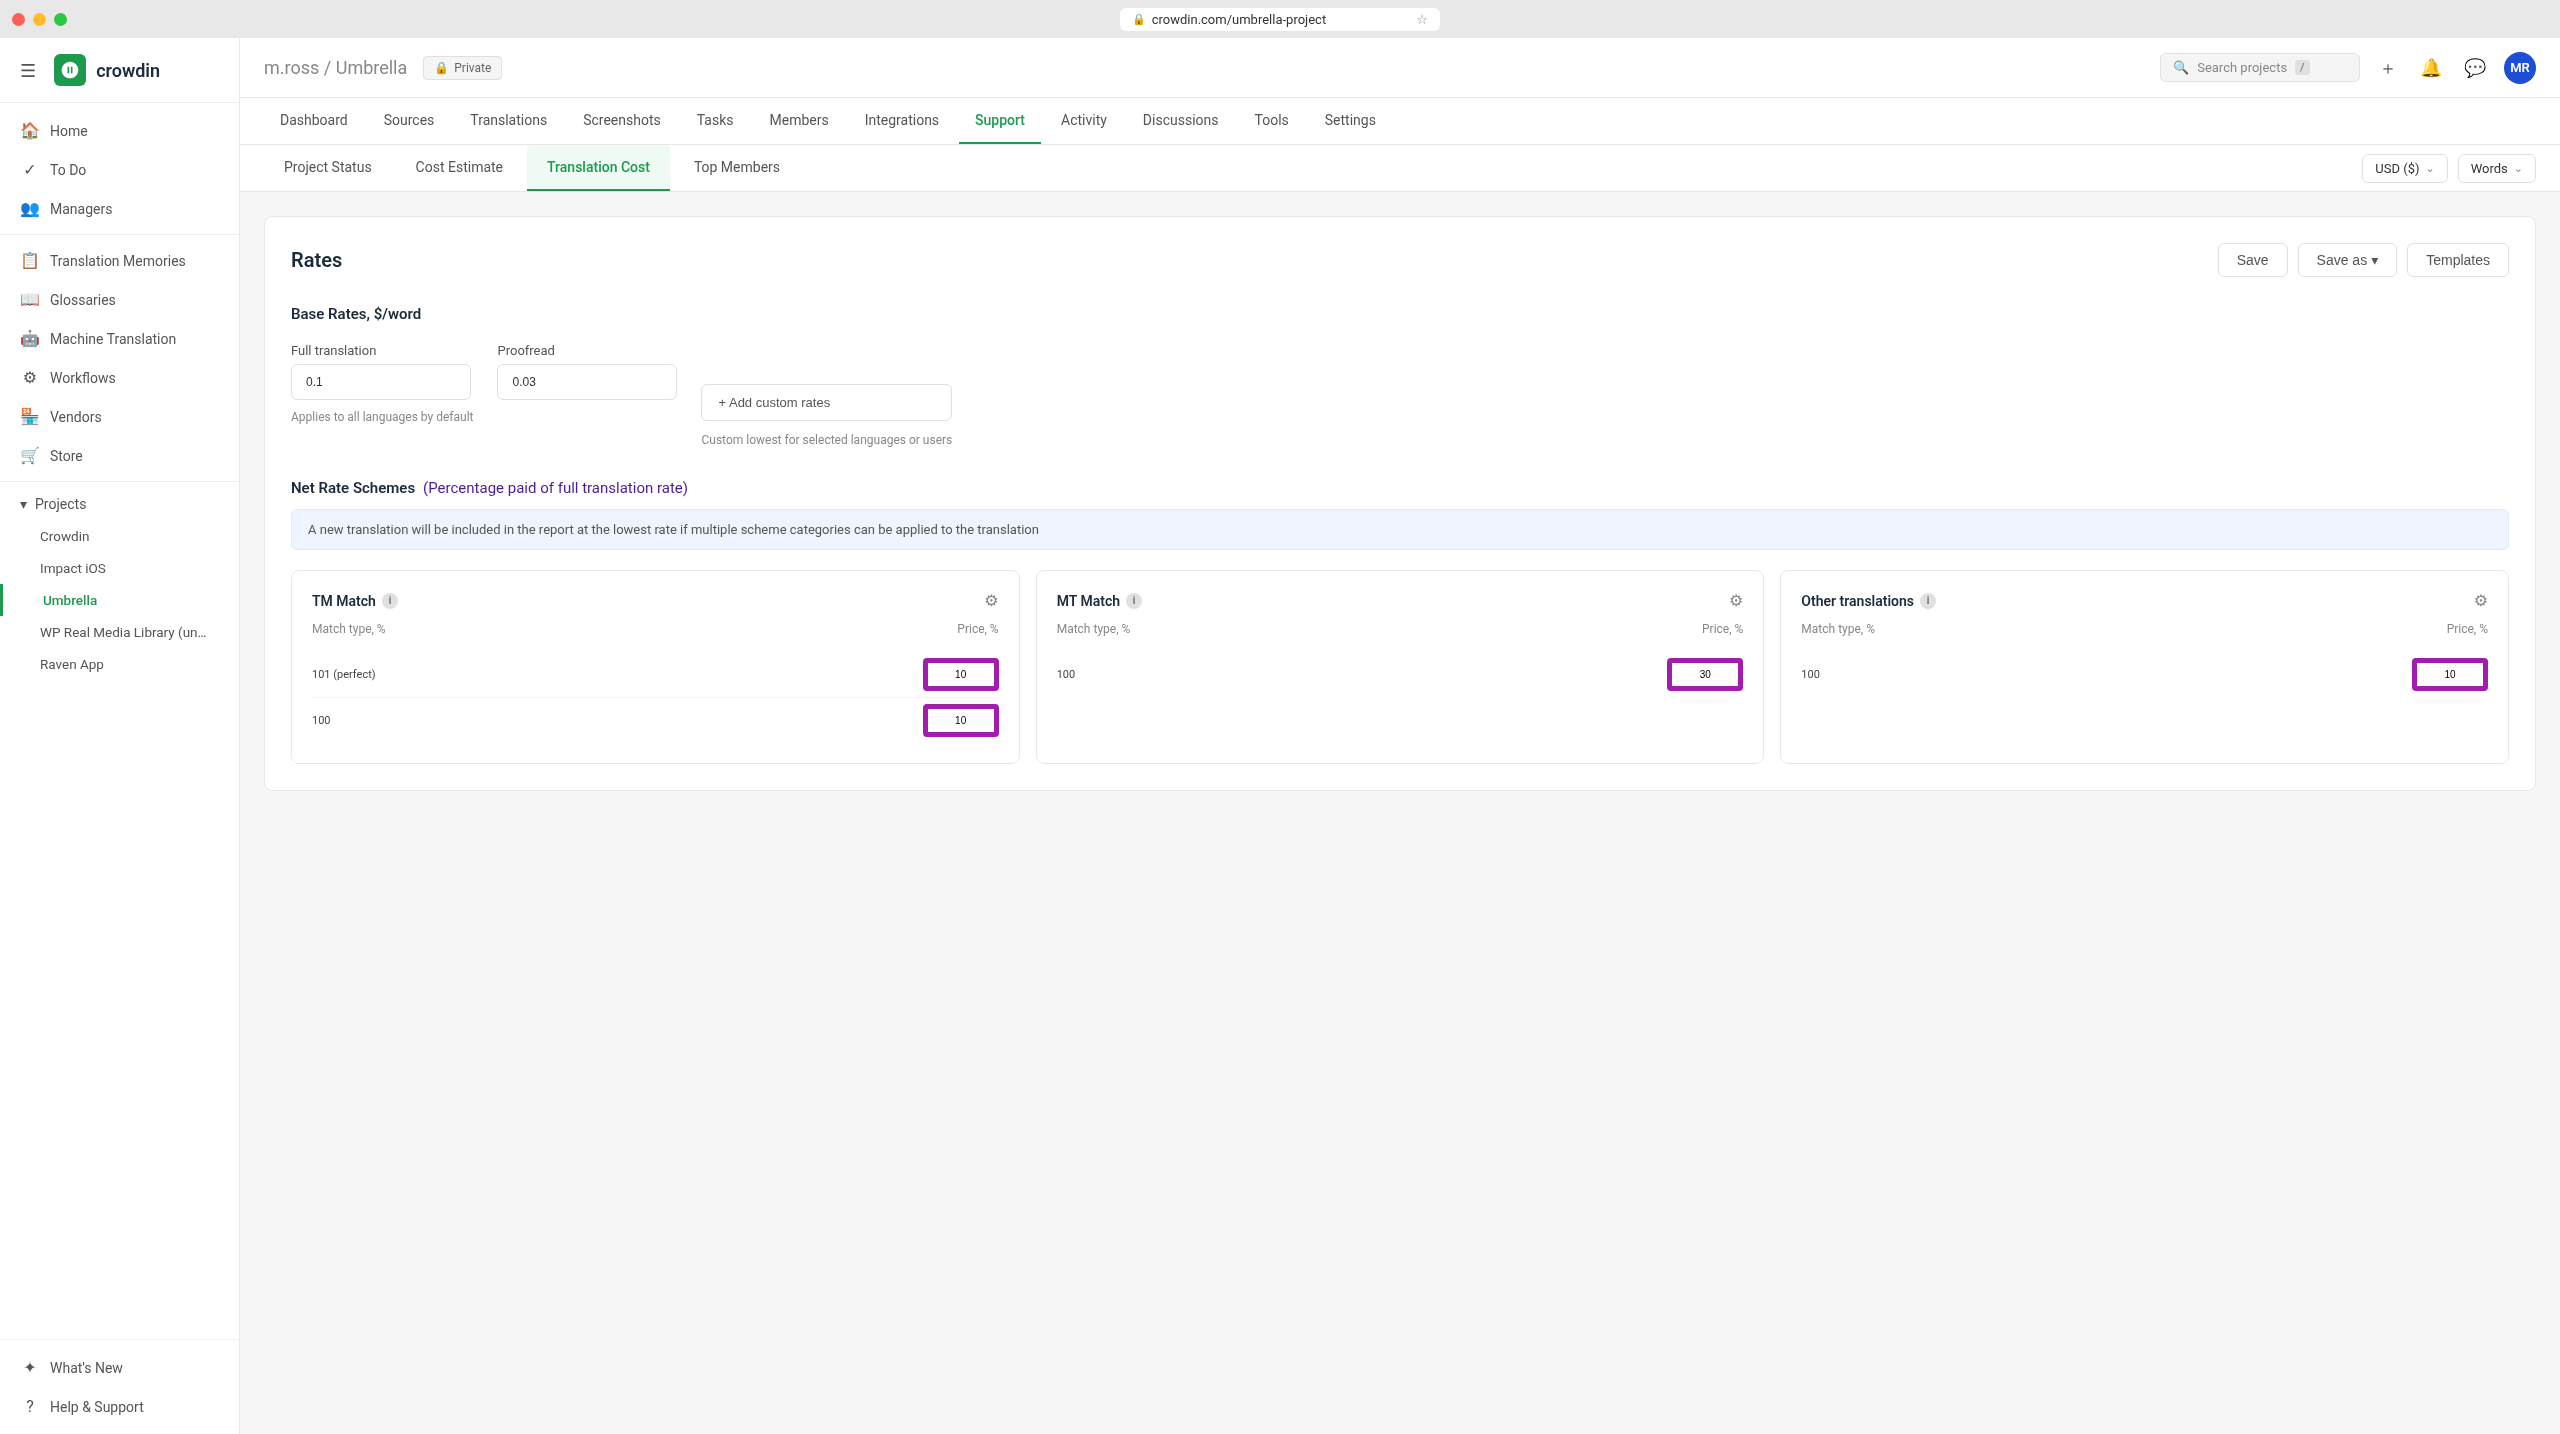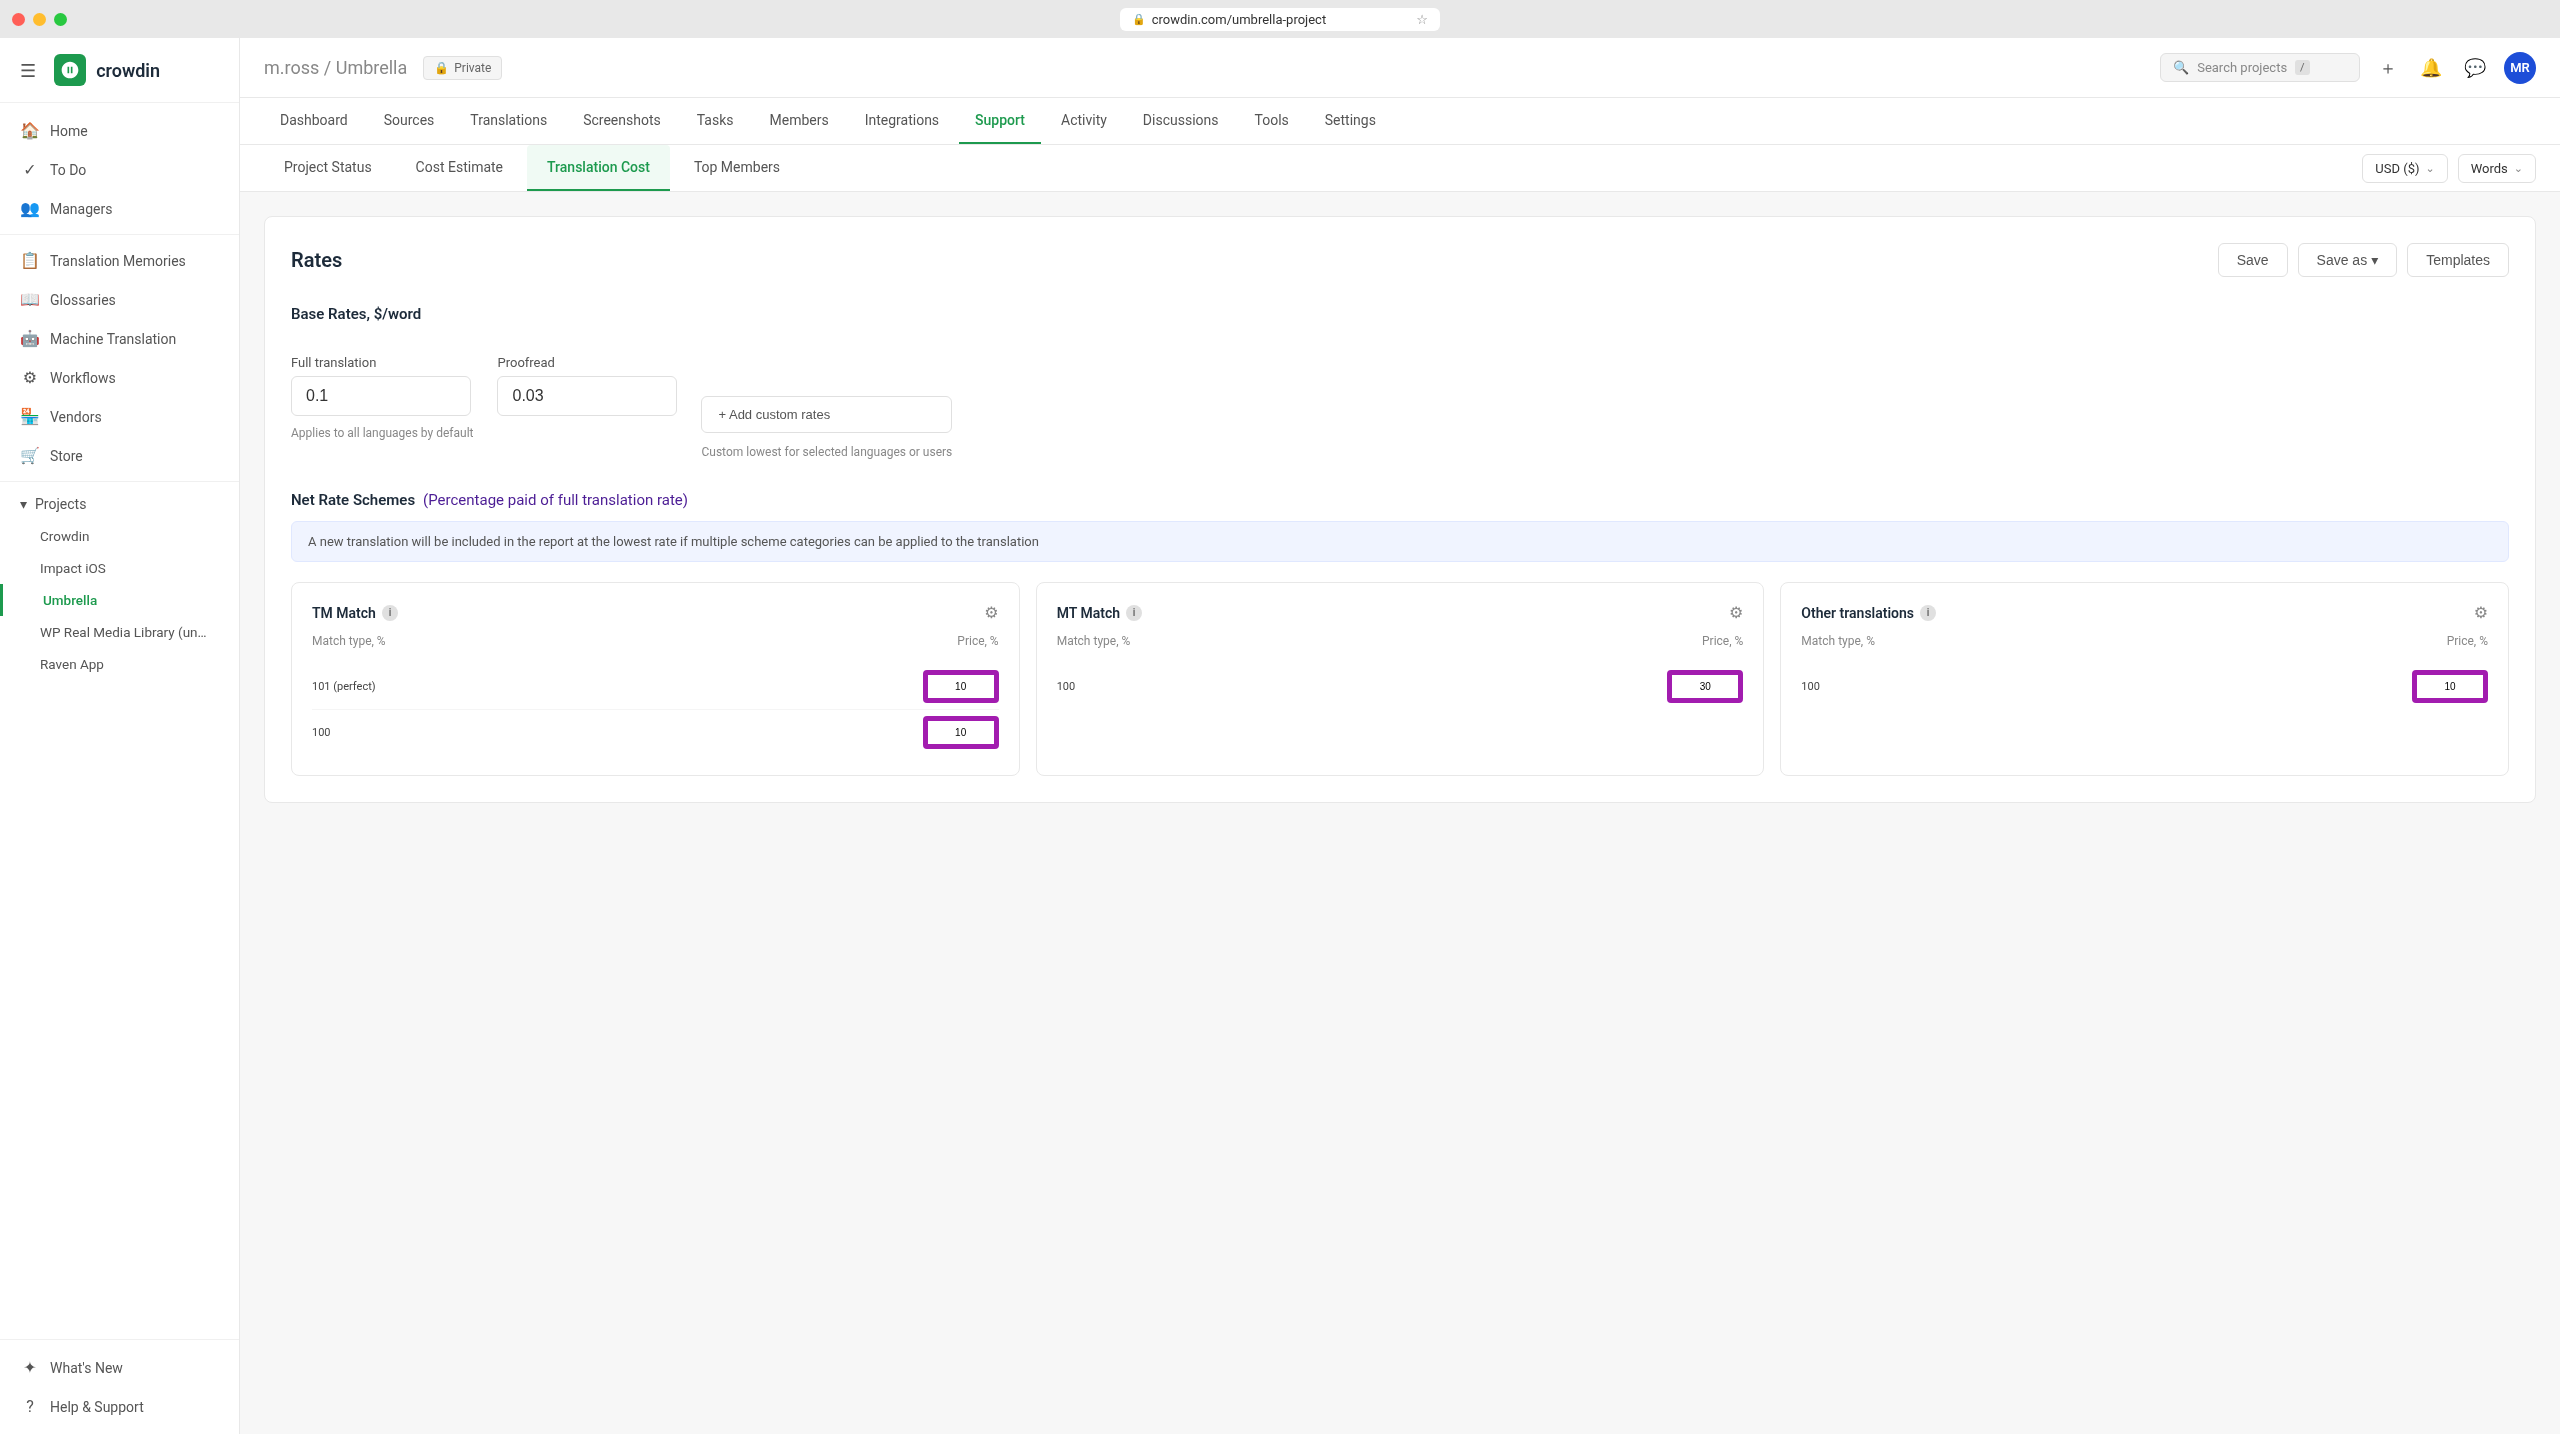--- a/index.html
+++ b/index.html
@@ -66,25 +66,25 @@
     .content { flex: 1; overflow-y: auto; padding: 24px; }
     .rates-card { background: white; border-radius: 8px; border: 1px solid #e8e8e8; padding: 26px; }
     .rates-header { display: flex; align-items: center; justify-content: space-between; margin-bottom: 28px; }
     .rates-title { font-size: 20px; font-weight: 600; color: #1d2b3a; }
     .rates-actions { display: flex; align-items: center; gap: 10px; }
     .btn { padding: 8px 18px; border-radius: 6px; font-size: 14px; cursor: pointer; border: 1px solid #e0e0e0; background: white; color: #555; }
     .btn-save-as { display: flex; align-items: center; gap: 4px; }
     .btn-templates { background: white; }
 
     
-    .section-title { font-size: 15px; font-weight: 600; color: #1d2b3a; margin-bottom: 32px; }
+    .section-title { font-size: 15px; font-weight: 600; color: #1d2b3a; margin-bottom: 20px; }
     .base-rates-grid { display: flex; gap: 24px; align-items: flex-start; flex-wrap: wrap; }
     .rate-field { display: flex; flex-direction: column; gap: 6px; }
     .rate-field label { font-size: 13px; color: #555; }
-    .rate-input { border: 1px solid #e0e0e0; border-radius: 6px; padding: 10px 14px; font-size: 16px; color: #333; width: 180px; }
+    .rate-input { border: 1px solid #e0e0e0; border-radius: 6px; padding: 10px 14px; font-size: 12px; color: #333; width: 180px; }
     .rate-hint { font-size: 12px; color: #888; margin-top: 4px; }
     .add-custom-btn { display: flex; align-items: center; gap: 6px; border: 1px solid #e0e0e0; border-radius: 6px; padding: 10px 16px; font-size: 13px; color: #555; cursor: pointer; background: white; margin-top: 20px; }
     .custom-hint { font-size: 12px; color: #888; margin-top: 6px; }
 
     
     .net-rate-section { margin-top: 32px; }
     .net-rate-header { display: flex; align-items: baseline; gap: 8px; margin-bottom: 12px; }
     .net-rate-title { font-size: 15px; font-weight: 600; color: #1d2b3a; }
     .net-rate-subtitle { font-size: 15px; color: #4c1d95; }
     .info-box { background: #f0f4ff; border-radius: 6px; padding: 12px 16px; font-size: 13px; color: #555; margin-bottom: 20px; border: 1px solid #e0e8ff; }

